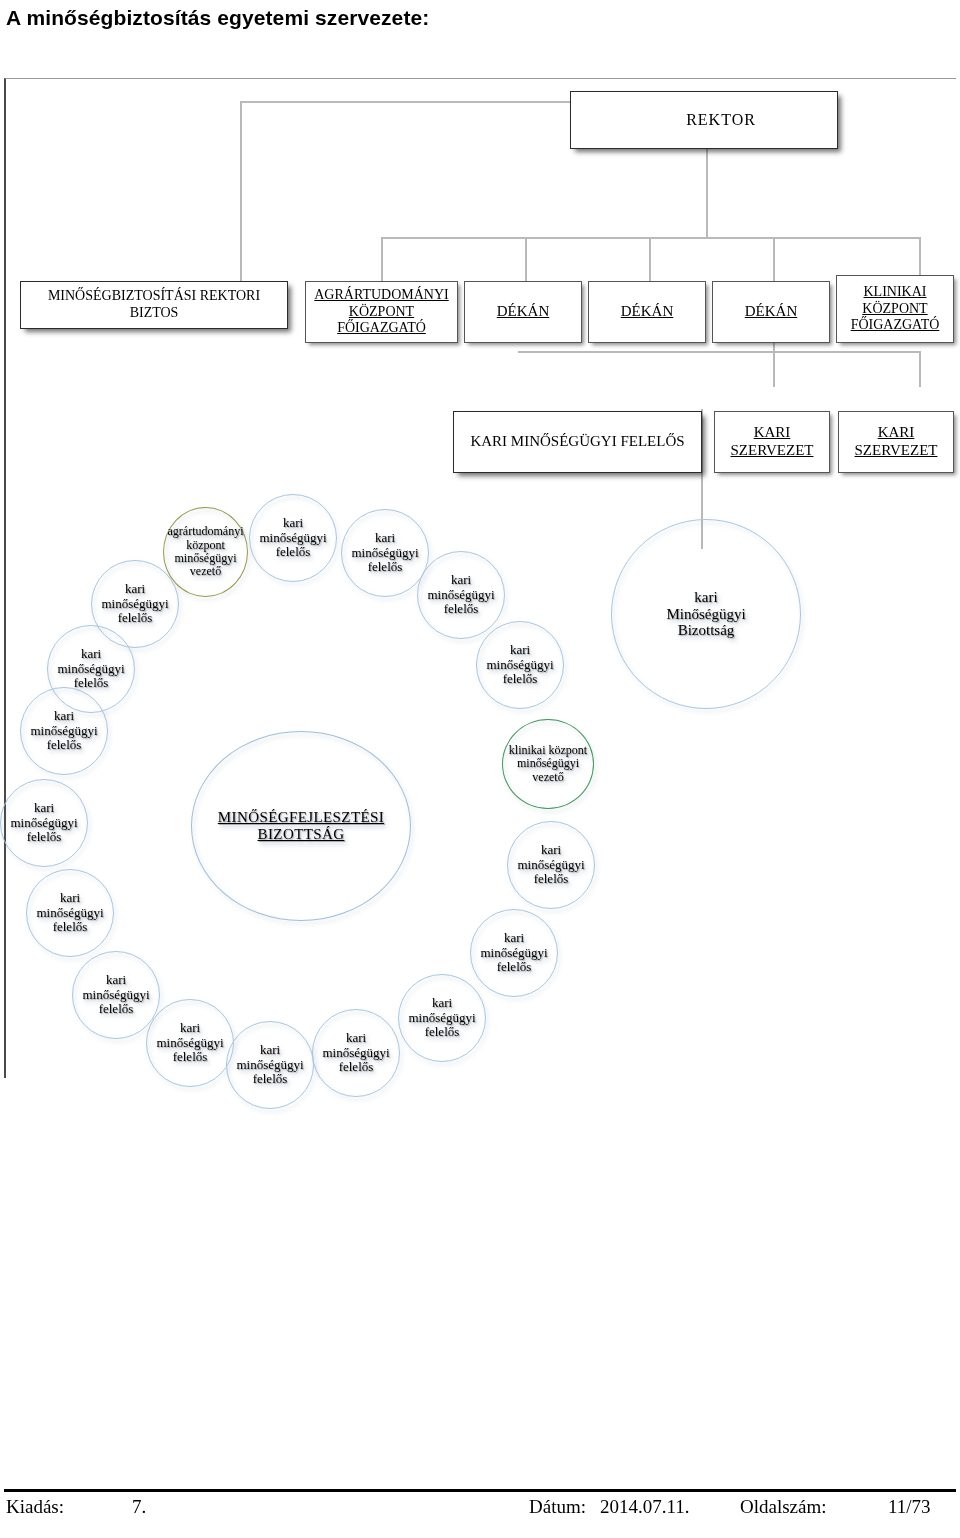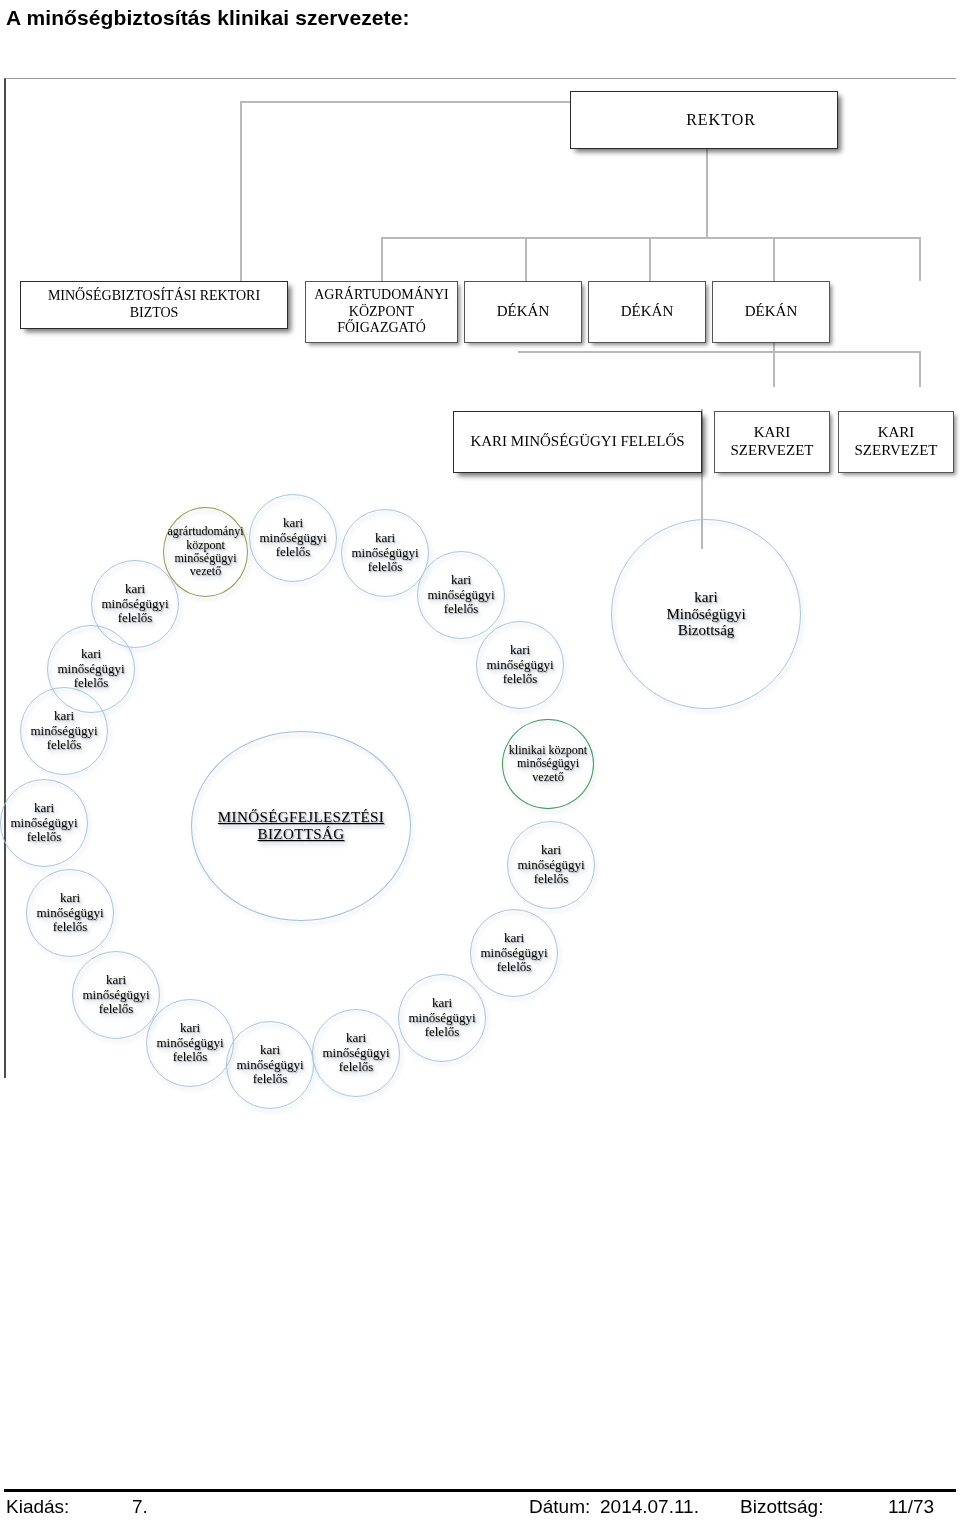--- a/index.html
+++ b/index.html
@@ -36,21 +36,21 @@
     background:#ffffff;
     border:1px solid #2b2b2b;
     box-shadow:4px 4px 5px -1px rgba(0,0,0,.55);
     display:flex;align-items:center;justify-content:center;text-align:center;
     font-family:"Liberation Serif", serif;
     line-height:1.18;
     box-sizing:border-box;
     padding:2px 4px;
   }
   .box span{display:block;}
-  .box.thin{border:1px solid #555;box-shadow:3px 3px 4px -1px rgba(0,0,0,.45);}
+  .box.thin{border:1px solid #555;box-shadow:3px 3px 4px -1px rgba(0,0,0,.45);text-decoration:underline;}
 
   
   .circ{
     position:absolute;
     border-radius:50%;
     border:1.3px solid #a8c6e2;
     background:transparent;
     display:flex;align-items:center;justify-content:center;
     text-align:center;
     line-height:1.12;
@@ -67,35 +67,35 @@
   .circ.big{border-color:#a8c6e2;}
   .circ.center{border-color:#9dbfdf;text-decoration:underline;}
 
   
   #footer-rule{
     position:absolute;left:4px;top:1489px;width:952px;height:0;
     border-top:3px solid #000;
   }
   #footer{
     position:absolute;left:0;top:1496px;width:960px;height:34px;
-    font-family:Liberation Sans, sans-serif;
+    font-family:Liberation Serif, serif;
     font-size:19px;
   }
   #footer .f{position:absolute;white-space:nowrap;}
   .f-kiadas-l{left:6px;}
   .f-kiadas-v{left:132px;}
   .f-datum-l{left:529px;}
   .f-datum-v{left:600px;}
   .f-oldal-l{left:740px;}
   .f-oldal-v{left:888px;}
 </style>
 </head>
 <body>
 
-<div id="doc-title">A minőségbiztosítás klinikai szervezete:</div>
+<div id="doc-title">A minőségbiztosítás egyetemi szervezete:</div>
 
 <div id="diagram">
 
   <div class="line hline" style="left:234px;top:22px;width:332px;"></div>
   <div class="line vline" style="left:234px;top:22px;height:180px;"></div>
 
   <div class="line vline" style="left:700px;top:70px;height:90px;"></div>
   <div class="line hline" style="left:375px;top:158px;width:540px;"></div>
   <div class="line vline" style="left:375px;top:158px;height:44px;"></div>
   <div class="line vline" style="left:519px;top:158px;height:44px;"></div>
@@ -127,20 +127,23 @@
   </div>
 
   <div class="box thin" style="left:582px;top:202px;width:118px;height:62px;font-size:15px;">
     <span>DÉKÁN</span>
   </div>
 
   <div class="box thin" style="left:706px;top:202px;width:118px;height:62px;font-size:15px;">
     <span>DÉKÁN</span>
   </div>
 
+  <div class="box thin" style="left:830px;top:196px;width:118px;height:68px;font-size:14px;">
+    <span>KLINIKAI KÖZPONT FŐIGAZGATÓ</span>
+  </div>
 
   <div class="box" style="left:447px;top:332px;width:249px;height:62px;font-size:15px;">
     <span>KARI MINŐSÉGÜGYI FELELŐS</span>
   </div>
 
   <div class="box thin" style="left:708px;top:332px;width:116px;height:62px;font-size:15px;">
     <span>KARI SZERVEZET</span>
   </div>
 
   <div class="box thin" style="left:832px;top:332px;width:116px;height:62px;font-size:15px;">
@@ -267,15 +270,15 @@
   </div>
 
 </div>
 
 <div id="footer-rule"></div>
 <div id="footer">
   <span class="f f-kiadas-l">Kiadás:</span>
   <span class="f f-kiadas-v">7.</span>
   <span class="f f-datum-l">Dátum:</span>
   <span class="f f-datum-v">2014.07.11.</span>
-  <span class="f f-oldal-l">Bizottság:</span>
+  <span class="f f-oldal-l">Oldalszám:</span>
   <span class="f f-oldal-v">11/73</span>
 </div>
 
 </body></html>

